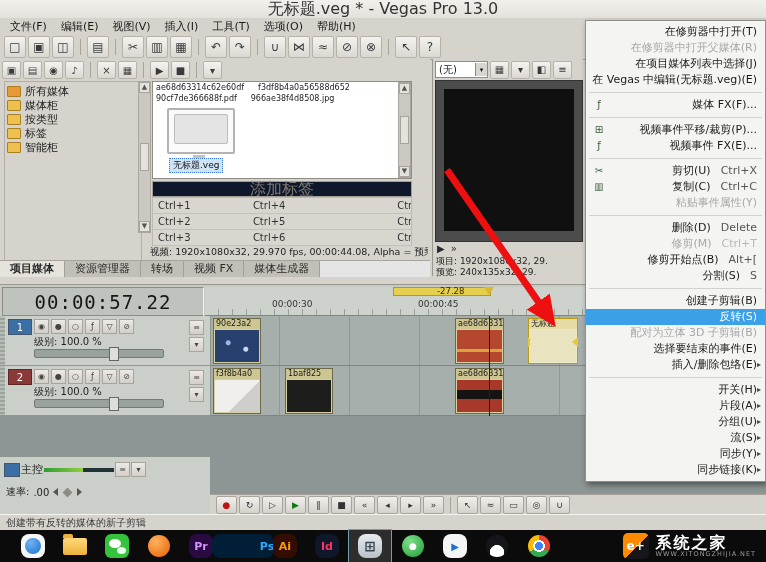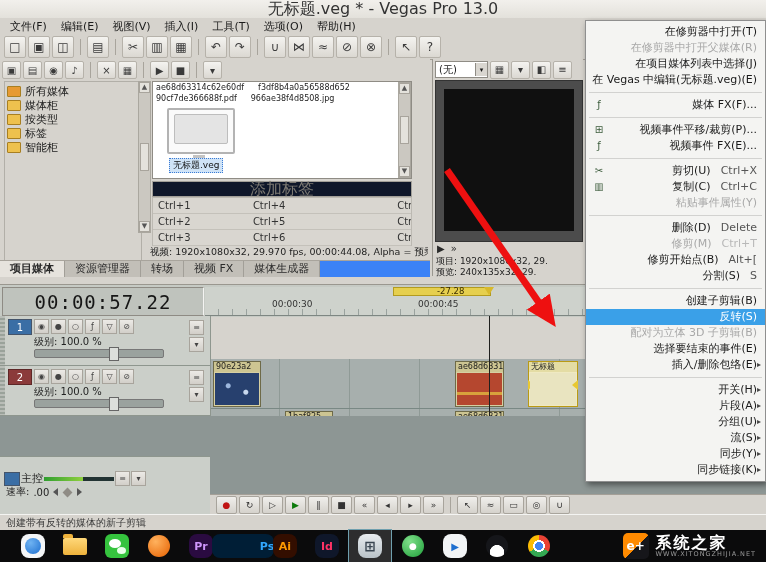--- a/index.html
+++ b/index.html
@@ -35,21 +35,21 @@
   .monitor .stand{position:absolute;left:24px;bottom:-8px;width:12px;height:5px;background:#c4c4c4;}
   .monitor .base{position:absolute;left:16px;bottom:-11px;width:28px;height:3px;background:#b3b3b3;}
   .file-label{position:absolute;left:16px;top:76px;font-size:9px;padding:0 3px;background:#cfe3f7;border:1px dotted #3a7bd5;color:#111;}
   #tagBar{position:absolute;left:152px;top:122px;width:258px;height:14px;background:#0f172a;border:1px solid #a29f98;color:#7b7872;font-size:16px;display:flex;align-items:center;justify-content:center;}
   #shortcuts{position:absolute;left:152px;top:138px;width:258px;height:47px;border:1px solid #bcb9b2;background:#d9d6d0;}
   .sc-row{display:flex;height:15px;border-bottom:1px solid #c4c1ba;font-size:10px;color:#333;align-items:center;}
   .sc-c1{width:96px;padding-left:5px;}
   .sc-c2{width:146px;}
   .sc-c3{width:14px;overflow:hidden;white-space:nowrap;}
   #mpInfo{position:absolute;left:150px;top:187px;width:278px;height:13px;font-size:9.5px;color:#222;white-space:nowrap;overflow:hidden;}
-  #tabs{left:0;top:260px;width:430px;height:16px;display:flex;background:#3b82f6;border-top:1px solid #a8a49c;}
+  #tabs{left:0;top:260px;width:430px;height:16px;display:flex;background:#e5e5e5;border-top:1px solid #a8a49c;}
   .tab{padding:1px 10px;font-size:11px;background:#c2bfb8;border-right:1px solid #a29f98;color:#2a2a2a;line-height:14px;}
   .tab.active{background:#e6e3dd;font-weight:bold;}
 
   
   #previewPanel{left:432px;top:59px;width:150px;height:217px;background:#d6d3cd;border-left:1px solid #9a978f;}
   .pv-header{position:absolute;left:2px;top:2px;height:17px;display:flex;align-items:center;gap:2px;}
   .combo{width:48px;height:15px;background:#fff;border:1px solid #8f8c85;display:flex;align-items:center;justify-content:space-between;font-size:10px;padding-left:3px;}
   .combo .arr{width:11px;height:13px;background:#d9d6d0;border-left:1px solid #8f8c85;font-size:7px;display:flex;align-items:center;justify-content:center;}
   #pvBody{position:absolute;left:2px;top:21px;width:146px;height:160px;background:#4c4c4c;border:1px solid #333;}
   #pvScreen{position:absolute;left:8px;top:8px;right:8px;bottom:10px;background:#101010;}
@@ -60,21 +60,21 @@
   #tlHead{left:0;top:284px;width:766px;height:32px;background:#c6cac4;border-top:1px solid #9a978f;}
   #timecode{position:absolute;left:2px;top:2px;width:200px;height:27px;background:#bfc3bd;border:1px solid #8e8b84;border-right-color:#f4f4f2;color:#161616;font-family:"DejaVu Sans Mono","Liberation Mono",monospace;font-size:19px;letter-spacing:1px;display:flex;align-items:center;justify-content:center;}
   #ruler{position:absolute;left:205px;top:2px;width:550px;height:28px;background:#ced2cc;border-bottom:1px solid #7e8682;background-image:repeating-linear-gradient(90deg,rgba(0,0,0,0) 0 13px,#9aa29e 13px 14px);background-size:100% 6px;background-position:0 100%;background-repeat:no-repeat;}
   .ruler-label{position:absolute;top:12px;font-size:9px;color:#333;}
   #loopBar{position:absolute;left:188px;top:0;width:96px;height:7px;background:#e6cf4e;border:1px solid #b39b1f;}
   #loopMark{position:absolute;left:279px;top:0;width:0;height:0;border-left:5px solid transparent;border-right:5px solid transparent;border-top:8px solid #d8b92c;}
   #selLen{position:absolute;left:232px;top:-1px;font-size:8.5px;color:#3a2d00;}
   #tracksArea{left:0;top:316px;width:766px;height:100px;}
   .lane{position:absolute;left:210px;right:0;height:49px;background:#a7afad;background-image:repeating-linear-gradient(90deg,rgba(0,0,0,0) 0 69px,#8f9a96 69px 70px);border-bottom:1px solid #79888
 4;}
-  .lane{border-bottom:1px solid #798884;margin-top:43px;}
+  .lane{border-bottom:1px solid #798884;}
   .trackHeader{position:absolute;left:0;width:210px;height:49px;background:#cbcfc9;border-bottom:1px solid #8e968e;border-right:1px solid #8e968e;}
   .grip{position:absolute;left:0;top:0;bottom:0;width:5px;background:repeating-linear-gradient(#b9bdb7 0 2px,#9aa29a 2px 4px);}
   .tnum{position:absolute;left:8px;top:3px;width:22px;height:14px;color:#fff;font-size:10px;display:flex;align-items:center;justify-content:center;border:1px solid #44546a;}
   .tnum.blue{background:#3a6ea5;}
   .tnum.red{background:#8b3a3a;border-color:#5e2727;}
   .tbtns{position:absolute;left:34px;top:3px;display:flex;gap:2px;}
   .tbtn{width:13px;height:13px;font-size:8px;display:flex;align-items:center;justify-content:center;background:linear-gradient(#eceae6,#d2cfc9);border:1px solid #a8a49c;color:#444;}
   .tlevel{position:absolute;left:34px;top:19px;font-size:10px;color:#222;}
   .tslider{position:absolute;left:34px;top:33px;width:128px;height:7px;background:#9aa29e;border:1px solid #777;border-radius:2px;}
   .tthumb{position:absolute;left:58%;top:-3px;width:8px;height:12px;background:#dcdfdb;border:1px solid #666;}
@@ -89,21 +89,21 @@
   .th-light{background:linear-gradient(135deg,#f0efec 60%,#cfcecb 60%);}
   .th-dark{background:#1d1d1b;}
   .th-plain{background:#e9e4c0;}
   .clip.selected{background:#efe9c2;border-color:#b99a14;}
   .clip.selected .cname{background:#e4dca4;}
   .clip.selected::before,.clip.selected::after{content:"";position:absolute;top:18px;width:0;height:0;border-top:5px solid transparent;border-bottom:5px solid transparent;}
   .clip.selected::before{left:-1px;border-left:6px solid #e8c832;}
   .clip.selected::after{right:-1px;border-right:6px solid #e8c832;}
   #belowTracks{left:0;top:416px;width:766px;height:40px;background:#8d9694;}
   #masterStrip{left:0;top:456px;width:210px;height:58px;background:#cbcfc9;border-top:1px solid #8e968e;border-right:1px solid #8e968e;}
-  #masterRow{position:absolute;left:4px;top:14px;display:flex;align-items:center;gap:1px;}
+  #masterRow{position:absolute;left:4px;top:5px;display:flex;align-items:center;gap:1px;}
   .mbadge{width:14px;height:12px;background:#3a6ea5;border:1px solid #44546a;}
   .meter{width:70px;height:4px;background:#233;position:relative;margin-top:1px;}
   .meter .fill{position:absolute;left:0;top:0;bottom:0;width:55%;background:linear-gradient(90deg,#2f9e2f,#8fd03f);}
   #rateRow{position:absolute;left:6px;top:28px;display:flex;align-items:center;gap:4px;font-size:10px;color:#222;}
   .spin{width:0;height:0;border-top:4px solid transparent;border-bottom:4px solid transparent;}
   .spin.l{border-right:5px solid #555;}
   .spin.r{border-left:5px solid #555;}
   .spin-knob{width:7px;height:7px;background:#8f8c85;transform:rotate(45deg);margin:0 2px;}
   #tlDark{left:210px;top:456px;width:556px;height:38px;background:#8d9694;}
   #transportRow{left:210px;top:494px;width:556px;height:20px;background:#d6d3cd;border-top:1px solid #a49f97;display:flex;align-items:center;gap:2px;padding-left:6px;}
@@ -338,20 +338,24 @@
       <div class="clip" style="left:245px;width:47px;">
         <div class="cname">ae68d63314c</div>
         <div class="thumb th-red"></div>
       </div>
       <div class="clip selected" style="left:318px;width:48px;">
         <div class="cname">无标题</div>
         <div class="thumb th-plain"></div>
       </div>
     </div>
     <div class="lane" style="top:50px;">
+      <div class="clip" style="left:3px;width:46px;">
+        <div class="cname">f3f8b4a0</div>
+        <div class="thumb th-light"></div>
+      </div>
       <div class="clip" style="left:75px;width:46px;">
         <div class="cname">1baf825</div>
         <div class="thumb th-dark"></div>
       </div>
       <div class="clip" style="left:245px;width:47px;">
         <div class="cname">ae68d63314</div>
         <div class="thumb th-red2"></div>
       </div>
     </div>
 

